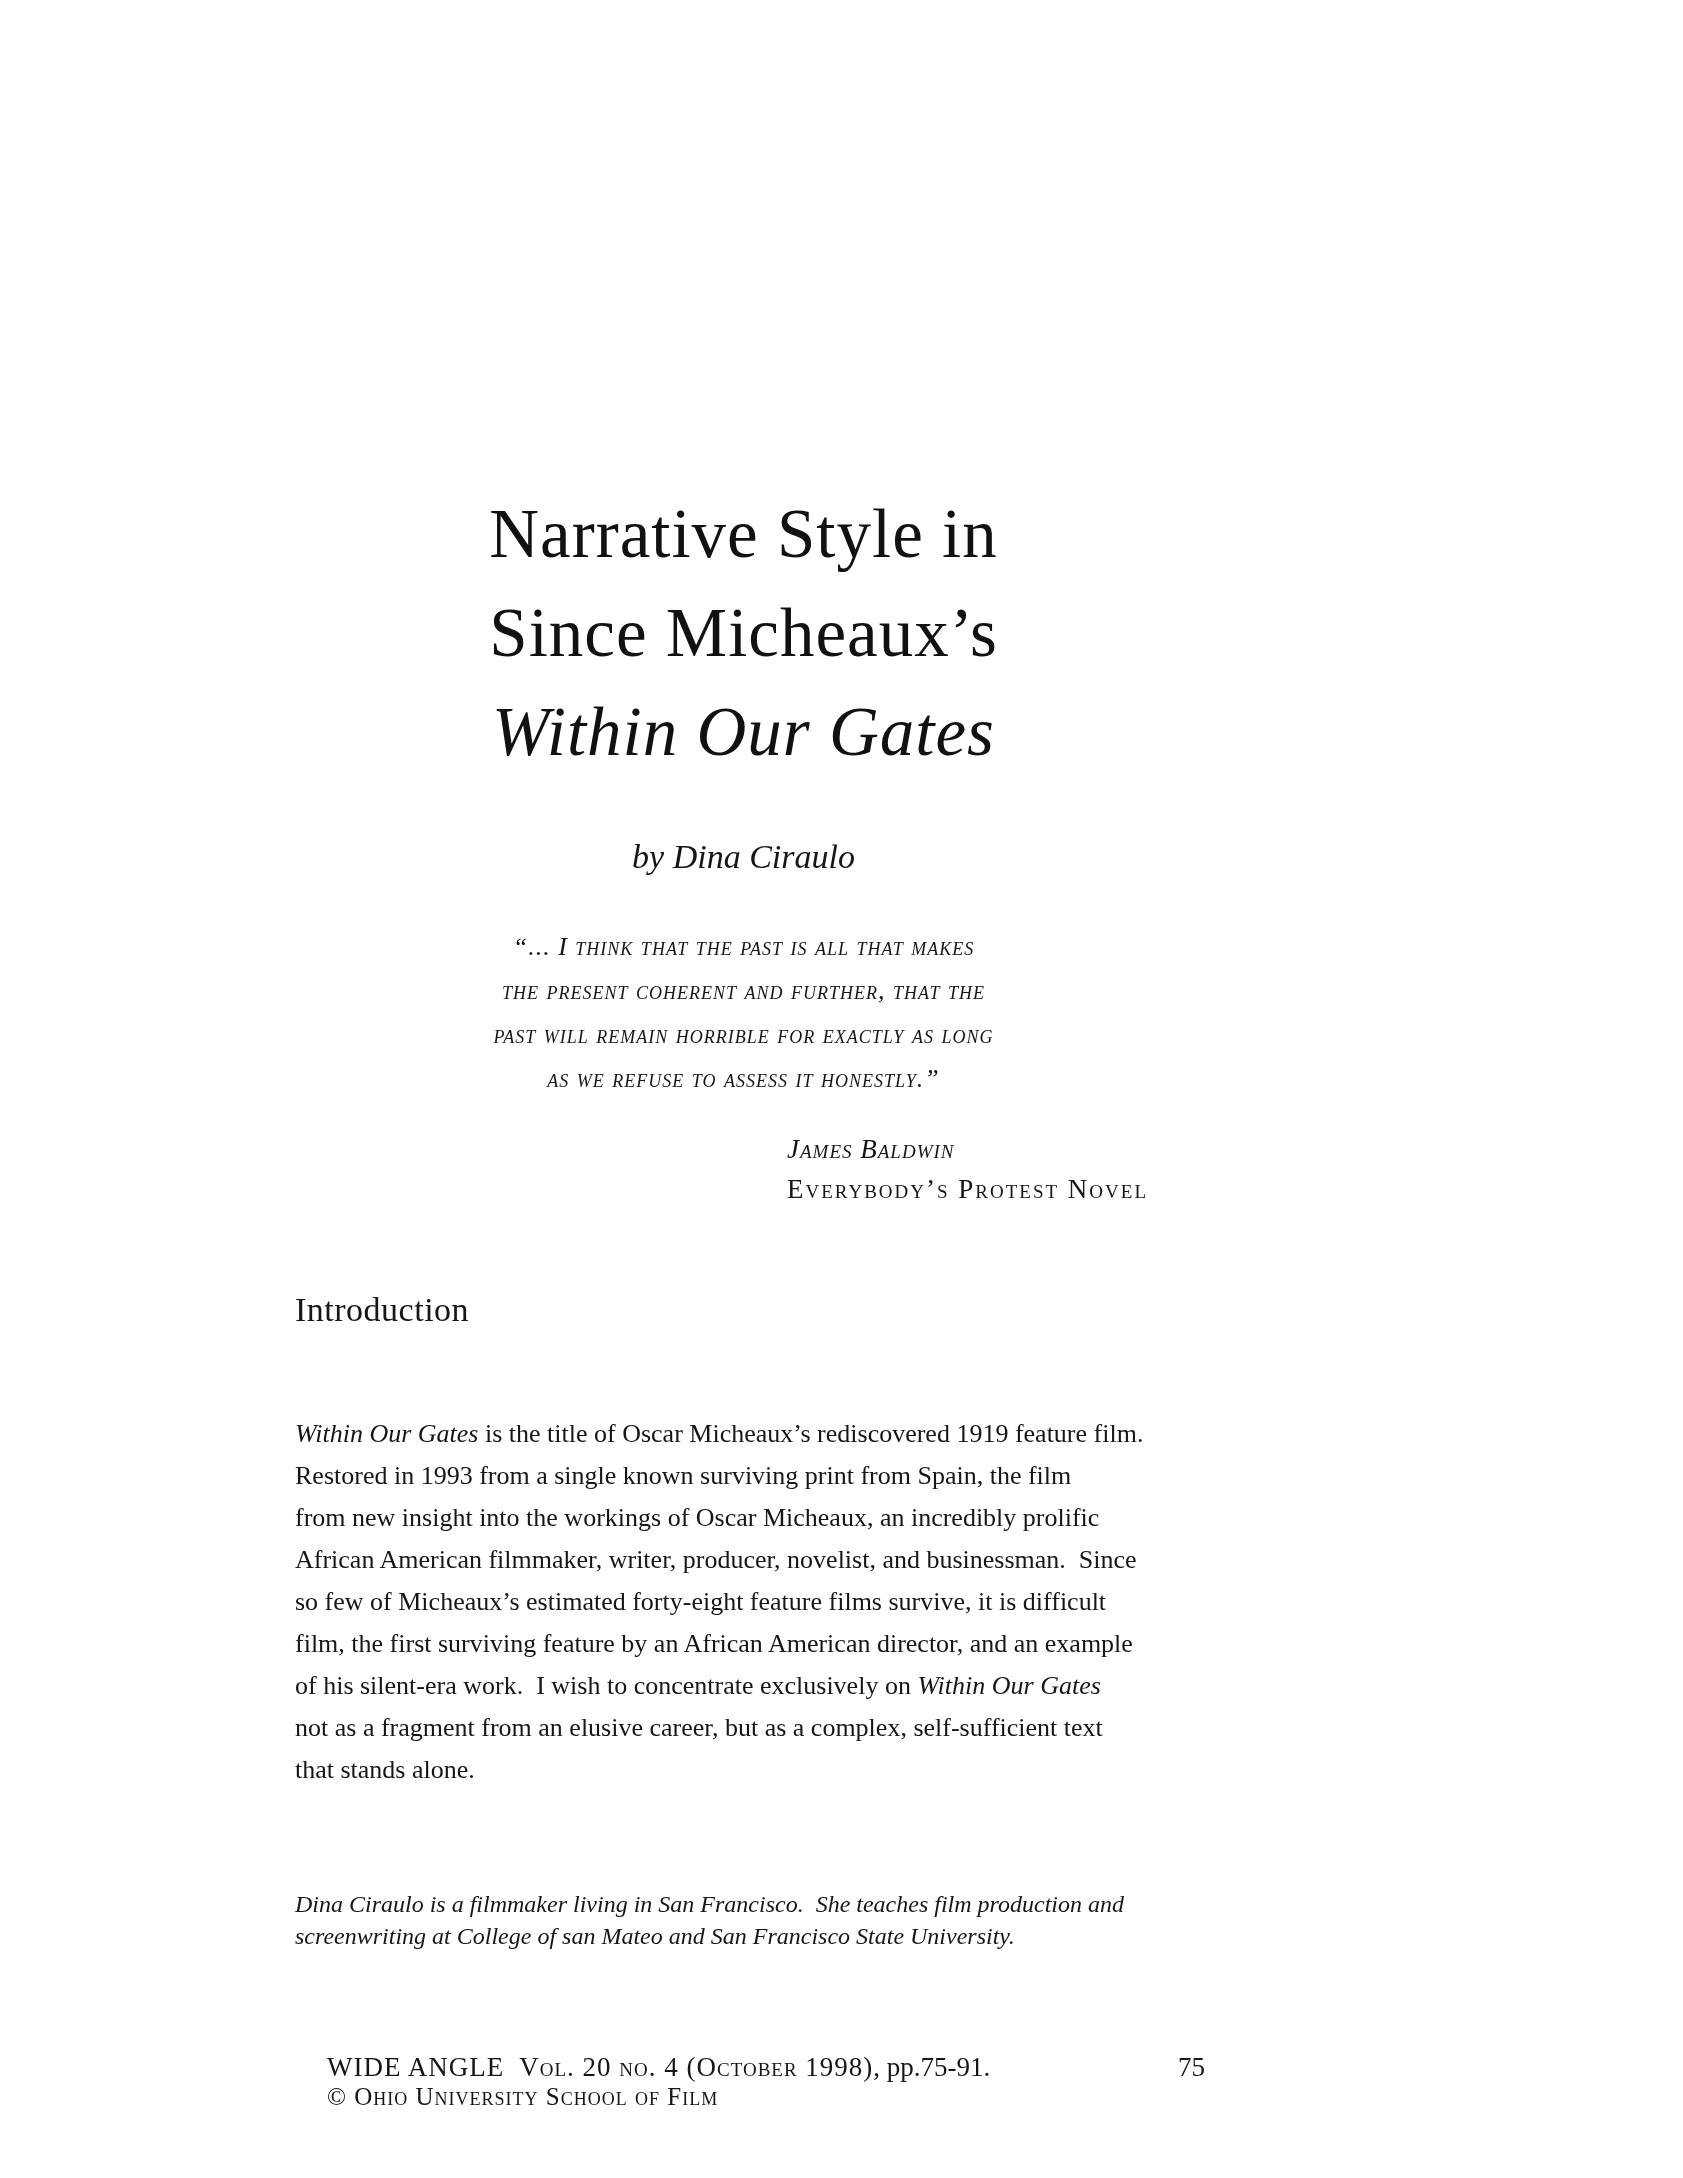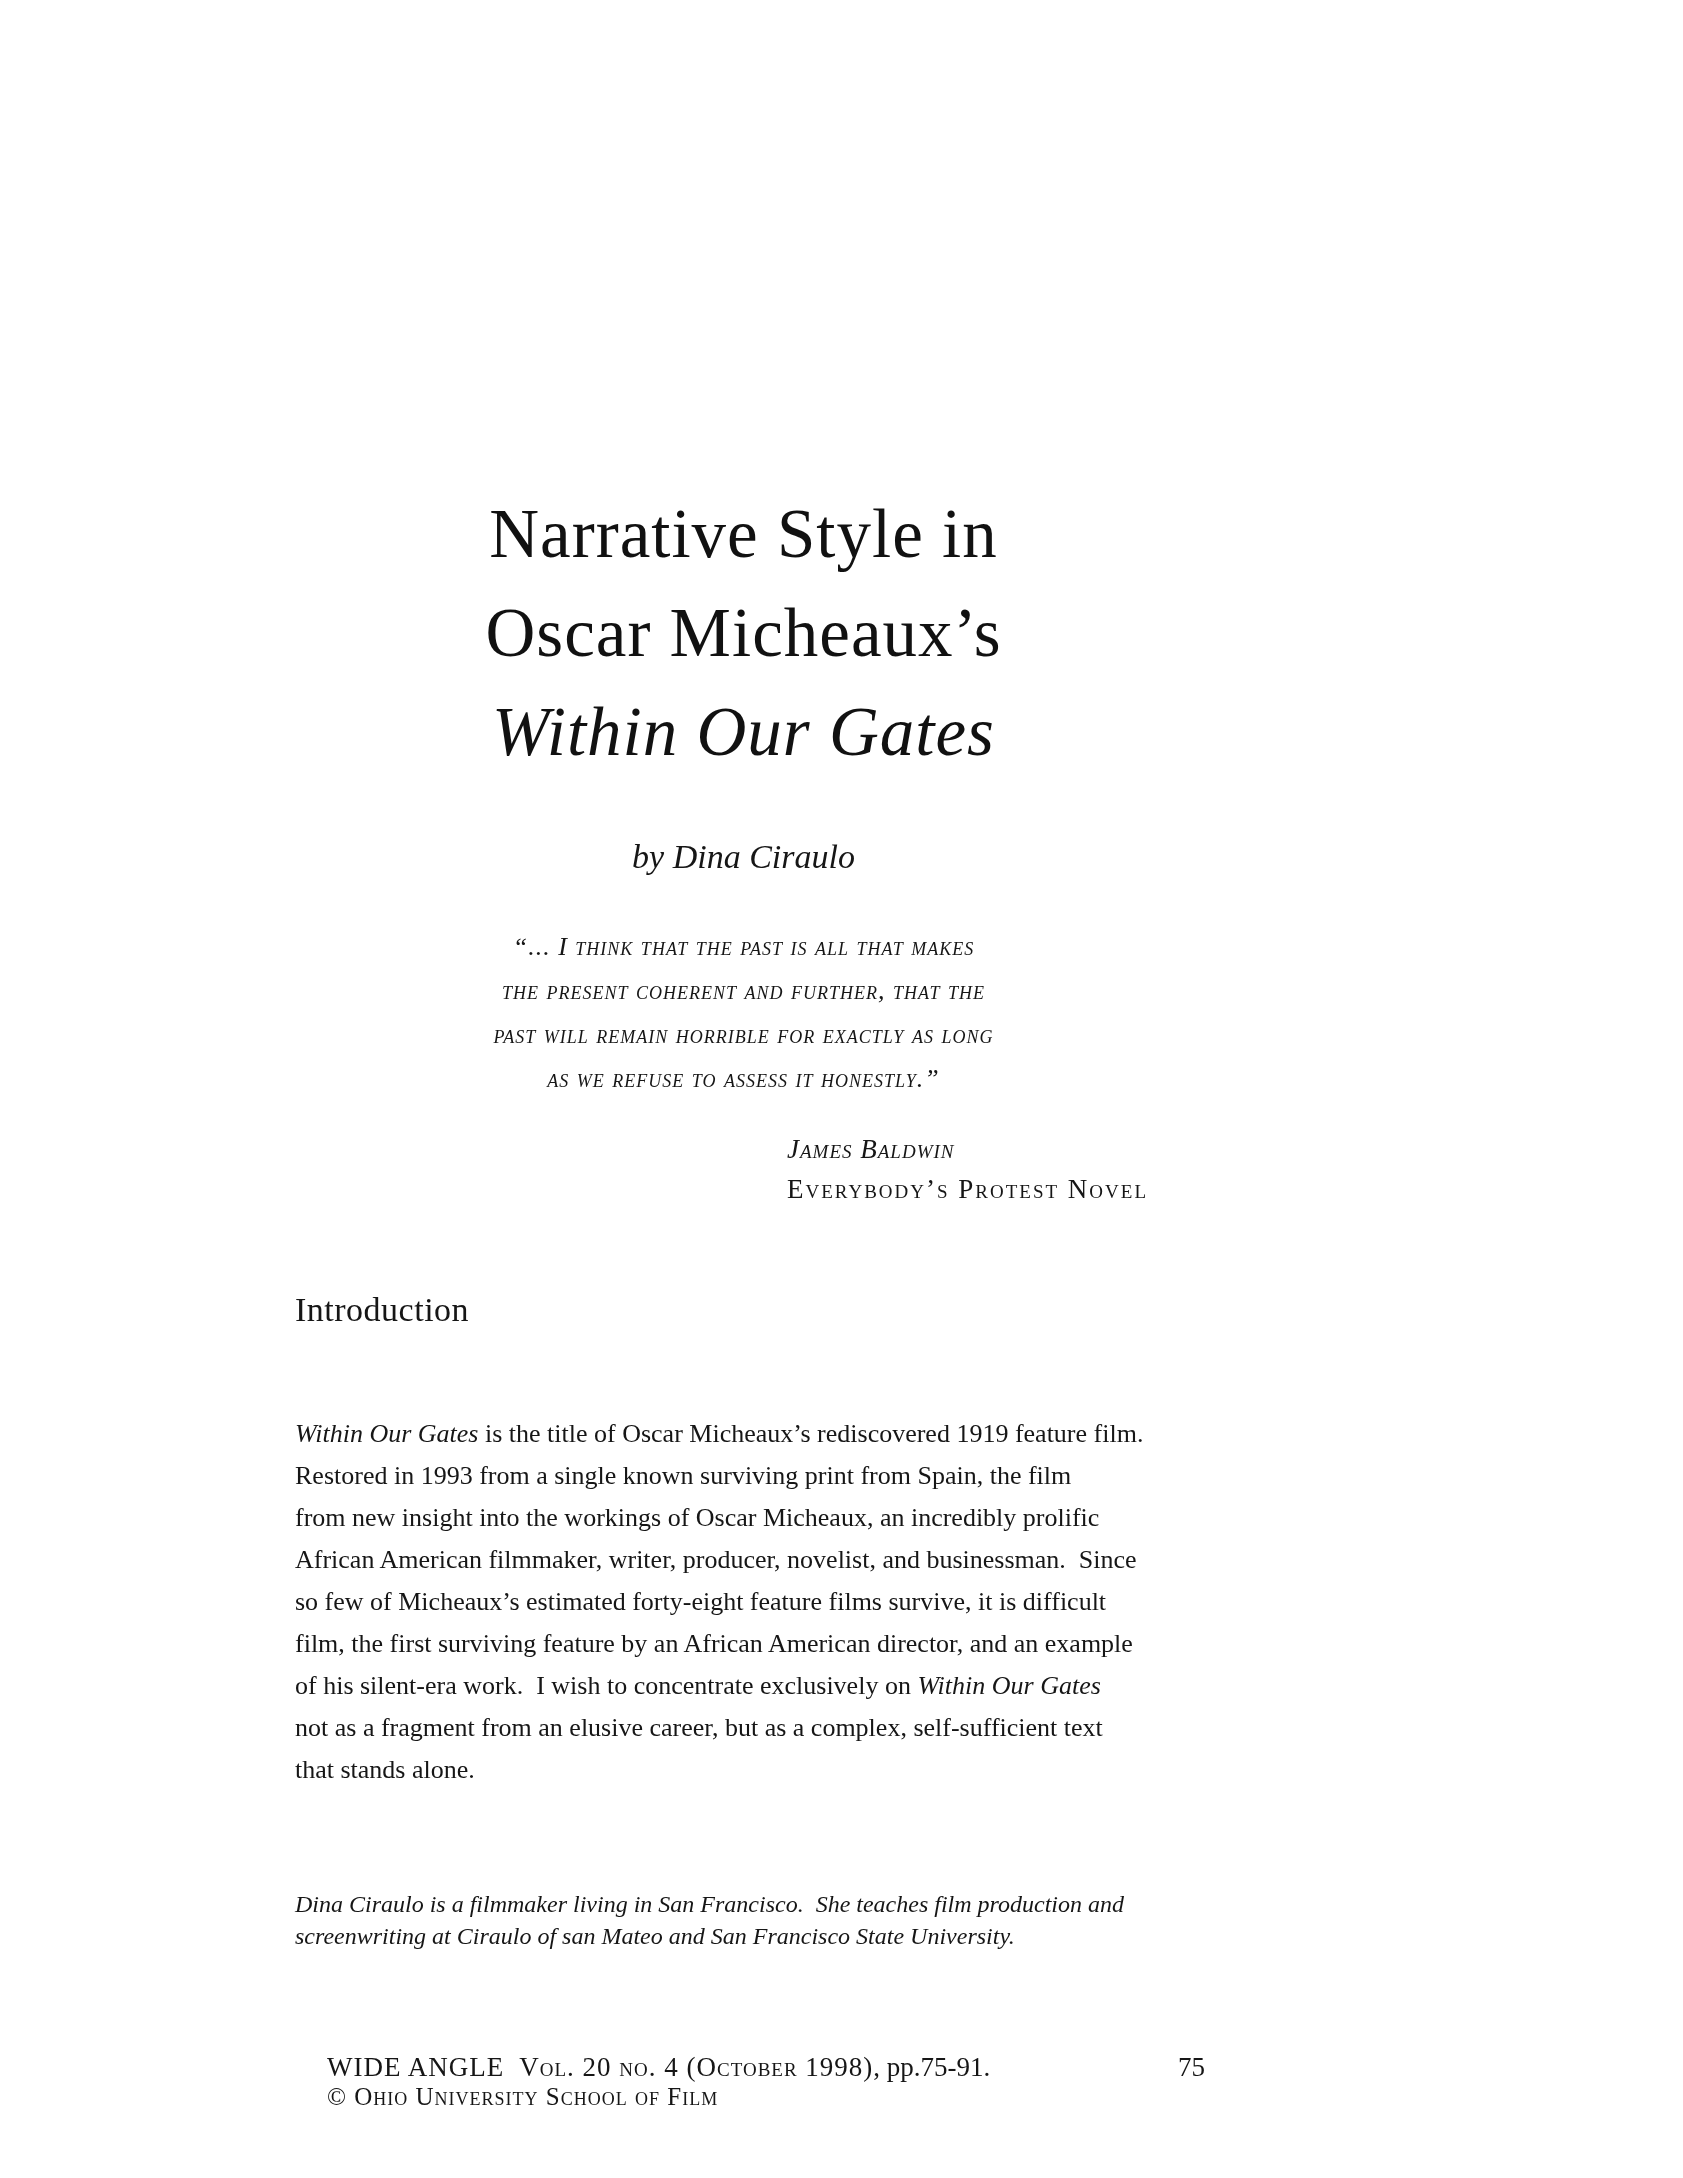--- a/index.html
+++ b/index.html
@@ -103,21 +103,21 @@
     line-height: 30px;
   }
 </style>
 </head>
 <body>
 
 <div class="page">
 
   <div class="col title-block">
     <div>Narrative Style in</div>
-    <div>Oscar Micheaux’s</div>
+    <div>Since Micheaux’s</div>
     <div class="it">Within Our Gates</div>
   </div>
 
   <div class="col byline">by Dina Ciraulo</div>
 
   <div class="col epigraph">
     <div>“... I think that the past is all that makes</div>
     <div>the present coherent and further, that the</div>
     <div>past will remain horrible for exactly as long</div>
     <div>as we refuse to assess it honestly.”</div>
@@ -137,21 +137,21 @@
       <div class="pline"><span>African American filmmaker, writer, producer, novelist, and businessman.&nbsp; Since</span></div>
       <div class="pline"><span>so few of Micheaux’s estimated forty-eight feature films survive, it is difficult</span></div>
       <div class="pline"><span>film, the first surviving feature by an African American director, and an example</span></div>
       <div class="pline"><span>of his silent-era work.&nbsp; I wish to concentrate exclusively on </span><span class="it">Within Our Gates</span></div>
       <div class="pline"><span>not as a fragment from an elusive career, but as a complex, self-sufficient text</span></div>
       <div class="pline"><span>that stands alone.</span></div>
     </div>
 
   <div class="col author-note">
     <div class="nline">Dina Ciraulo is a filmmaker living in San Francisco.&nbsp; She teaches film production and</div>
-    <div class="nline">screenwriting at Ciraulo of san Mateo and San Francisco State University.</div>
+    <div class="nline">screenwriting at College of san Mateo and San Francisco State University.</div>
   </div>
 
   <div class="col footer">
     <div><span class="smallcaps">WIDE ANGLE&nbsp; Vol. 20 no. 4 (October 1998)</span><span>, pp.75-91.</span></div>
     <div class="copyright">© Ohio University School of Film</div>
   </div>
 
   <div class="page-number">75</div>
 
 </div>

